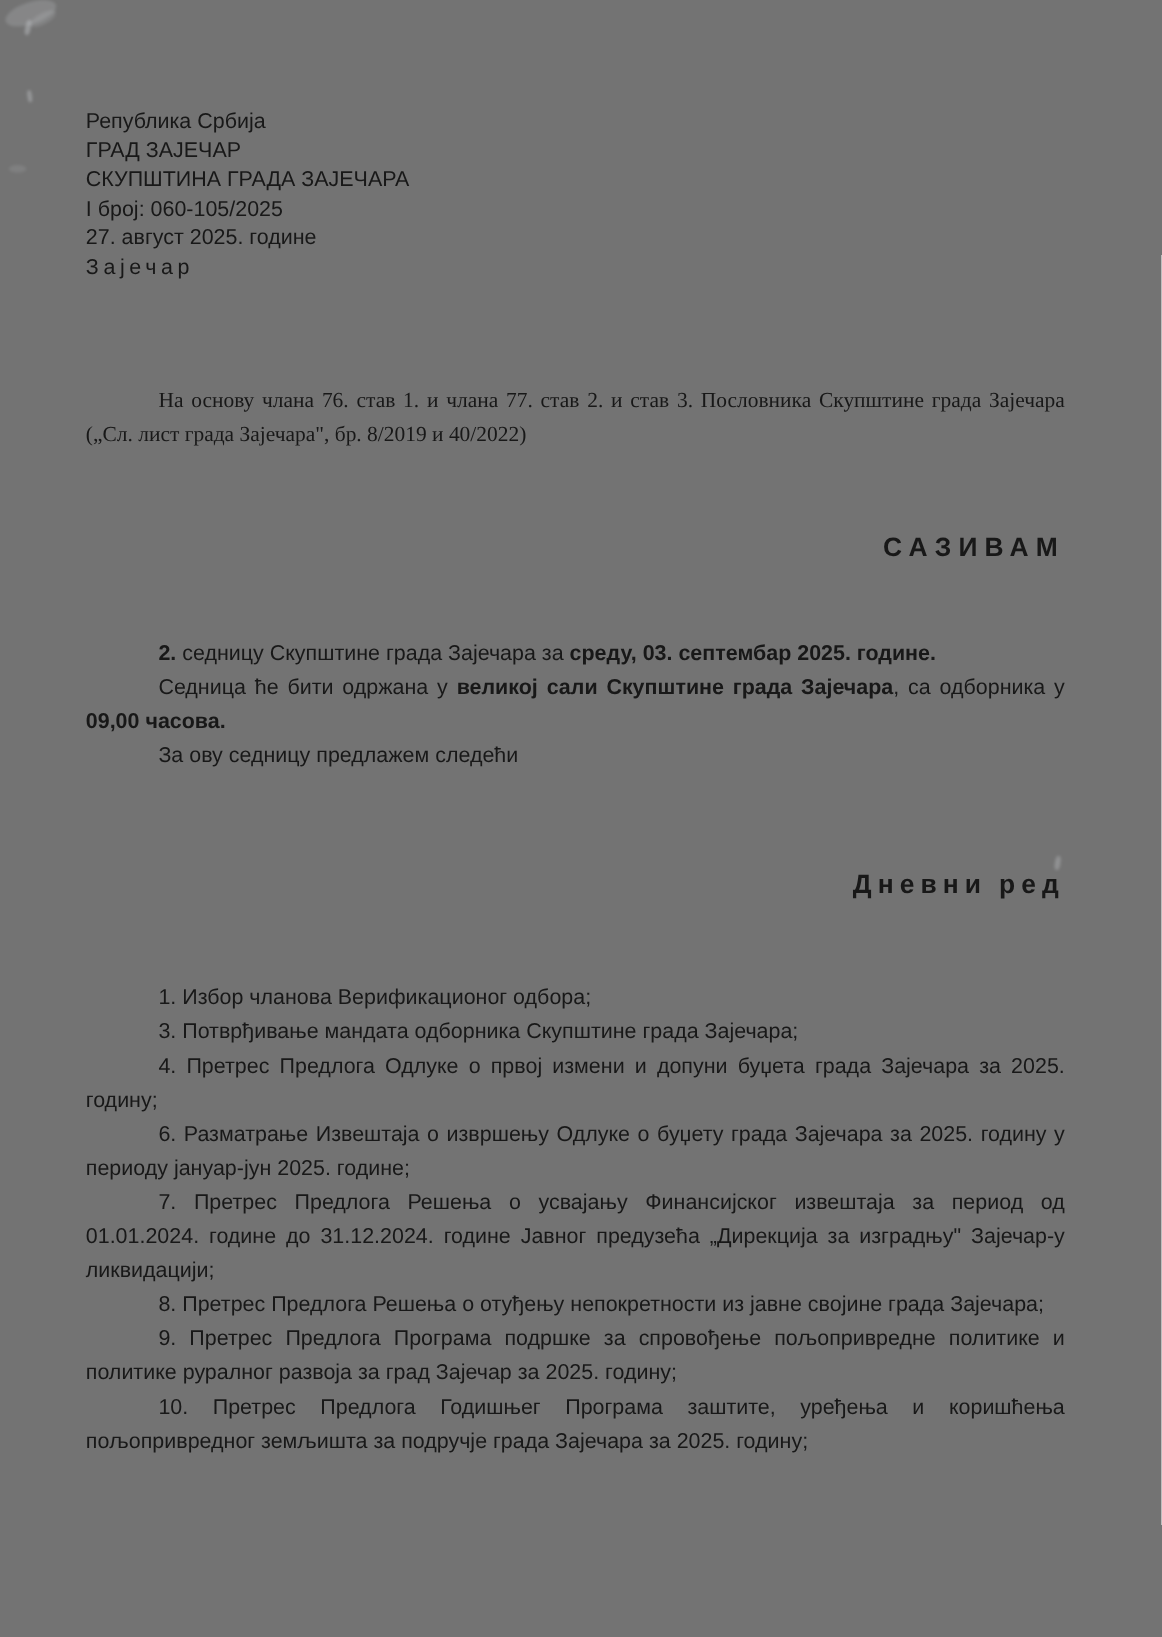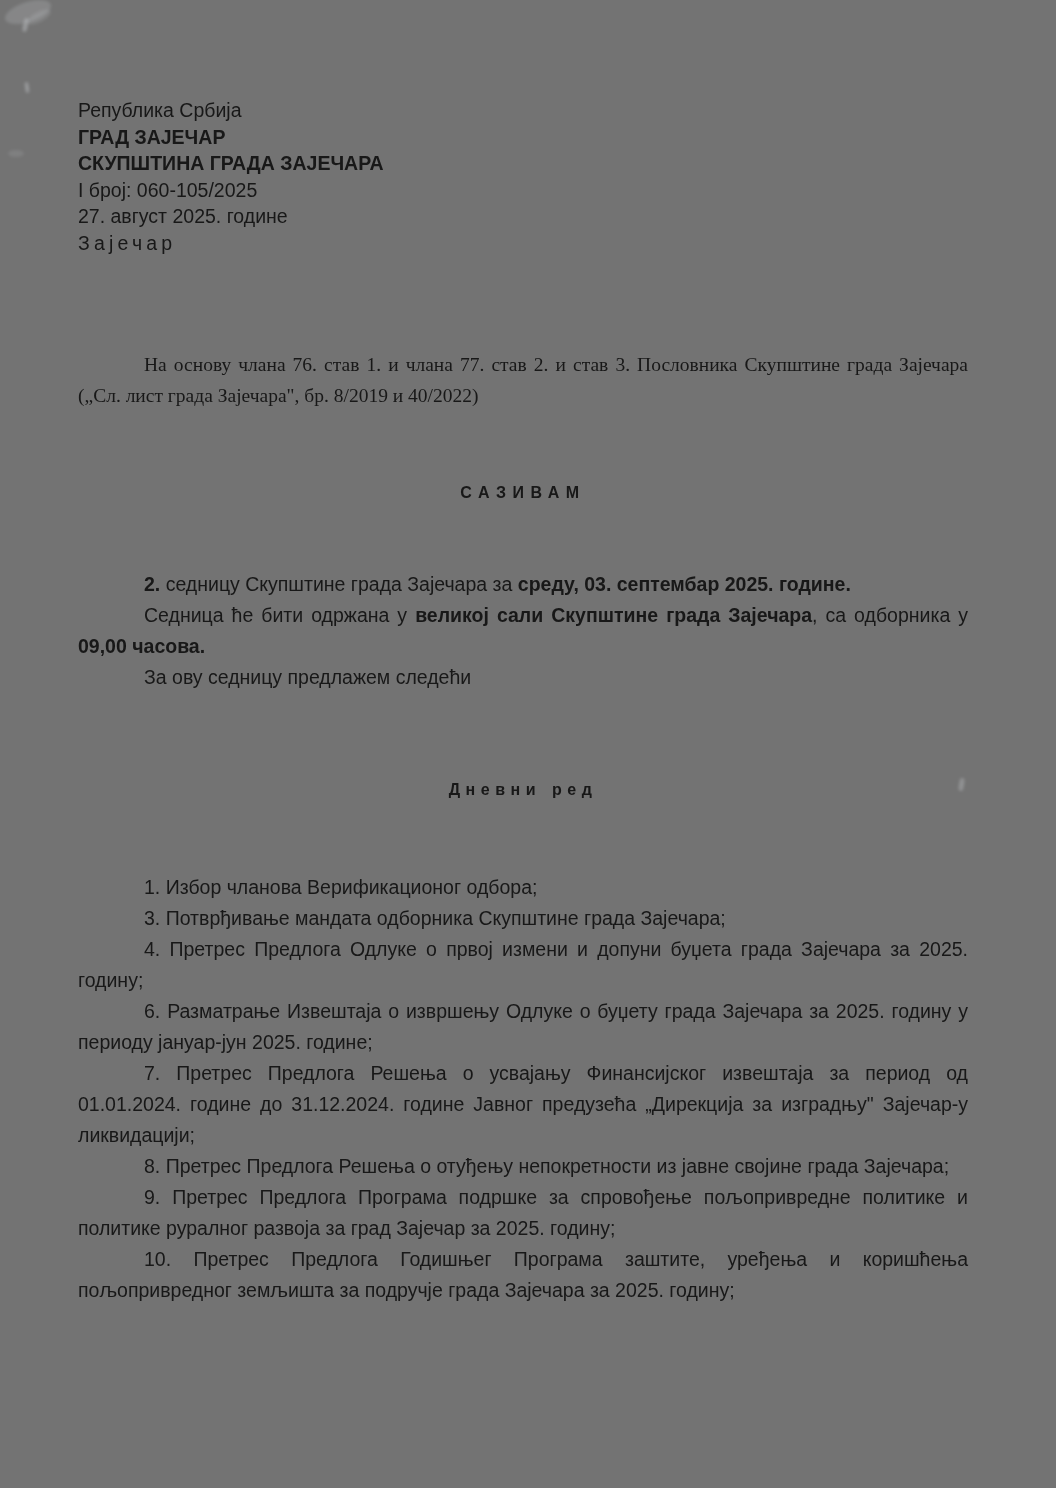--- a/index.html
+++ b/index.html
@@ -44,39 +44,39 @@
   }
 
   
   .letterhead {
     margin-top: 97px;
     font-size: 19.5px;
     line-height: 26.5px;
     white-space: nowrap;
   }
   .letterhead .lh-line { display: block; }
-  .lh-bold { font-weight: bold; }
+  .lh-bold { font-weight: normal; }
   .lh-spaced { letter-spacing: 4.2px; }
 
   
   .para {
     font-size: 19.5px;
     line-height: 31px;
     text-align: justify;
     text-justify: inter-word;
     margin: 0;
   }
   .para-indent { text-indent: 66px; }
 
   .legal-basis { margin-top: 93px; font-family: Liberation Serif, serif; }
 
   .center-heading {
-    text-align: center;
+    text-align: right;
     font-weight: bold;
-    font-size: 16px;
+    font-size: 24px;
   }
   .heading-saziv {
     margin-top: 73px;
     letter-spacing: 6.5px;
   }
   .heading-agenda {
     margin-top: 88px;
     letter-spacing: 5.5px;
   }
   .heading-agenda .word-gap { display: inline-block; width: 11px; }

